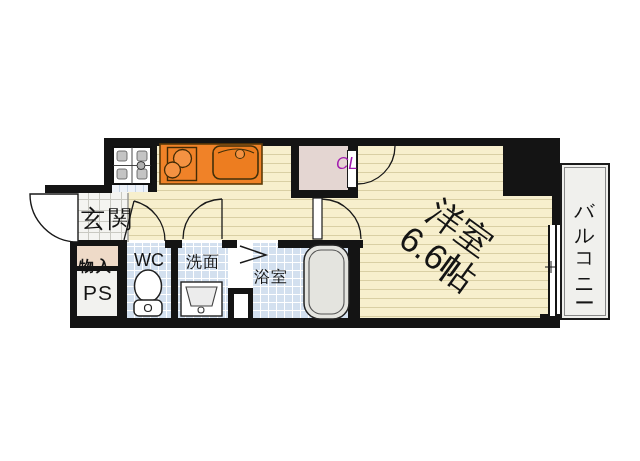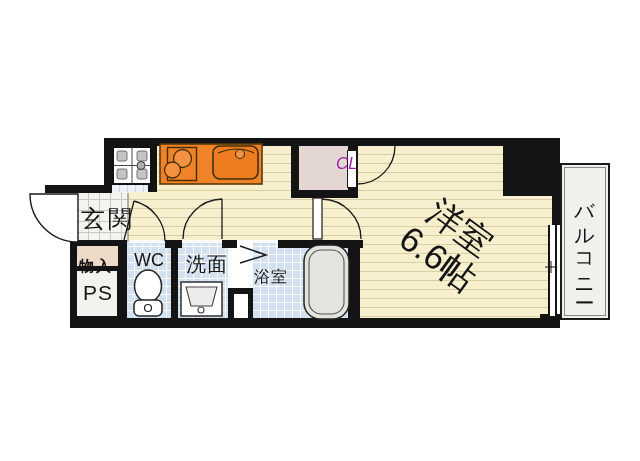--- a/index.html
+++ b/index.html
@@ -45,21 +45,21 @@
   .notch{background:#fff;z-index:3;}
   .window{background:#fff;border-left:2px solid #141414;border-right:2px solid #141414;z-index:3;}
   .balcony{background:#f0f0ed;border:2px solid #1a1a1a;z-index:2;}
   .balcony::before{content:"";position:absolute;inset:2px;border:1px solid #888;}
   svg.overlay{position:absolute;left:0;top:0;z-index:4;}
   .lbl{position:absolute;z-index:5;color:#141414;white-space:nowrap;line-height:1;}
   .lbl-genkan{left:81px;top:207px;font-size:24px;letter-spacing:3px;}
   .lbl-storage{left:79px;top:258px;font-size:15px;font-weight:bold;letter-spacing:2px;}
   .lbl-ps{left:83px;top:282px;font-size:21px;letter-spacing:1px;}
   .lbl-wc{left:134px;top:251px;font-size:18px;}
-  .lbl-washroom{left:186px;top:254px;font-size:20px;letter-spacing:1px;}
+  .lbl-washroom{left:186px;top:254px;font-size:16px;letter-spacing:1px;}
   .lbl-bathroom{left:254px;top:269px;font-size:16px;letter-spacing:1px;}
   .lbl-cl{left:336px;top:155px;font-size:17px;color:#a21caf;font-style:italic;}
   .lbl-room{
     left:449px;top:243px;font-size:35px;font-weight:500;text-align:center;line-height:1.08;
     transform:translate(-50%,-50%) rotate(36deg);
   }
   .lbl-balcony{
     left:560px;top:168px;width:50px;height:148px;font-size:20px;
     writing-mode:vertical-rl;text-align:center;letter-spacing:3px;margin:0 auto;
     display:flex;align-items:center;justify-content:center;

